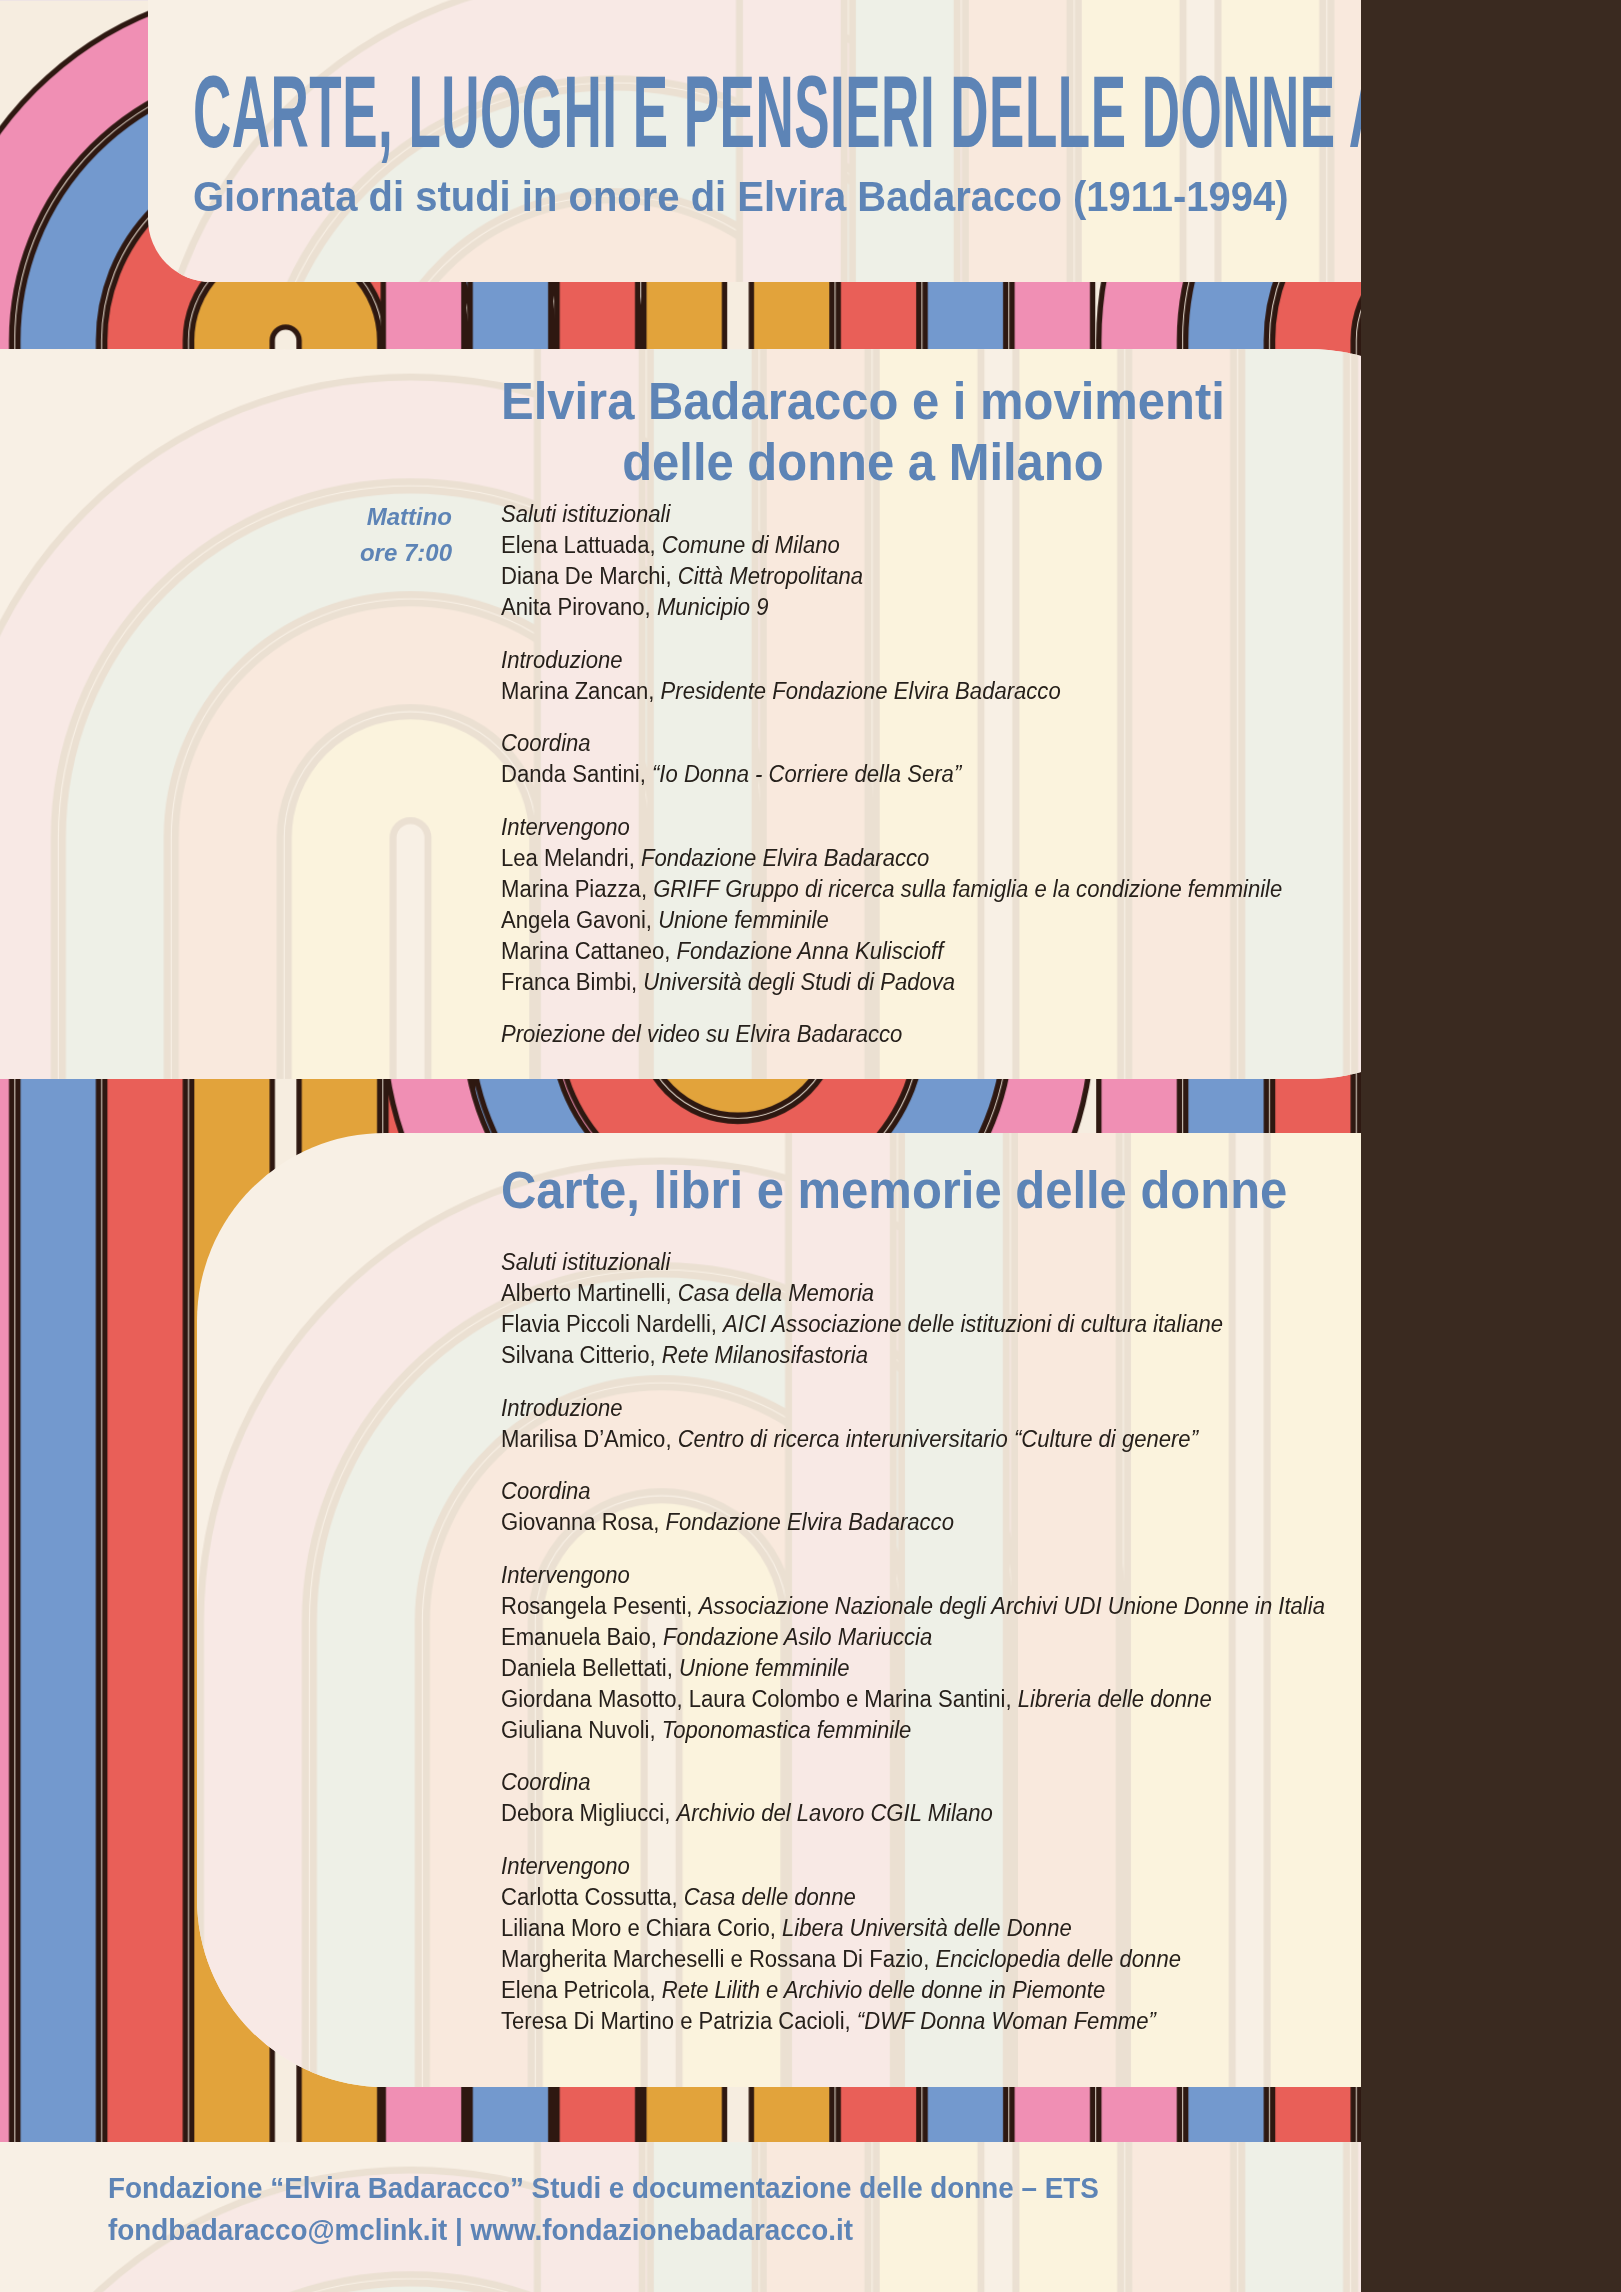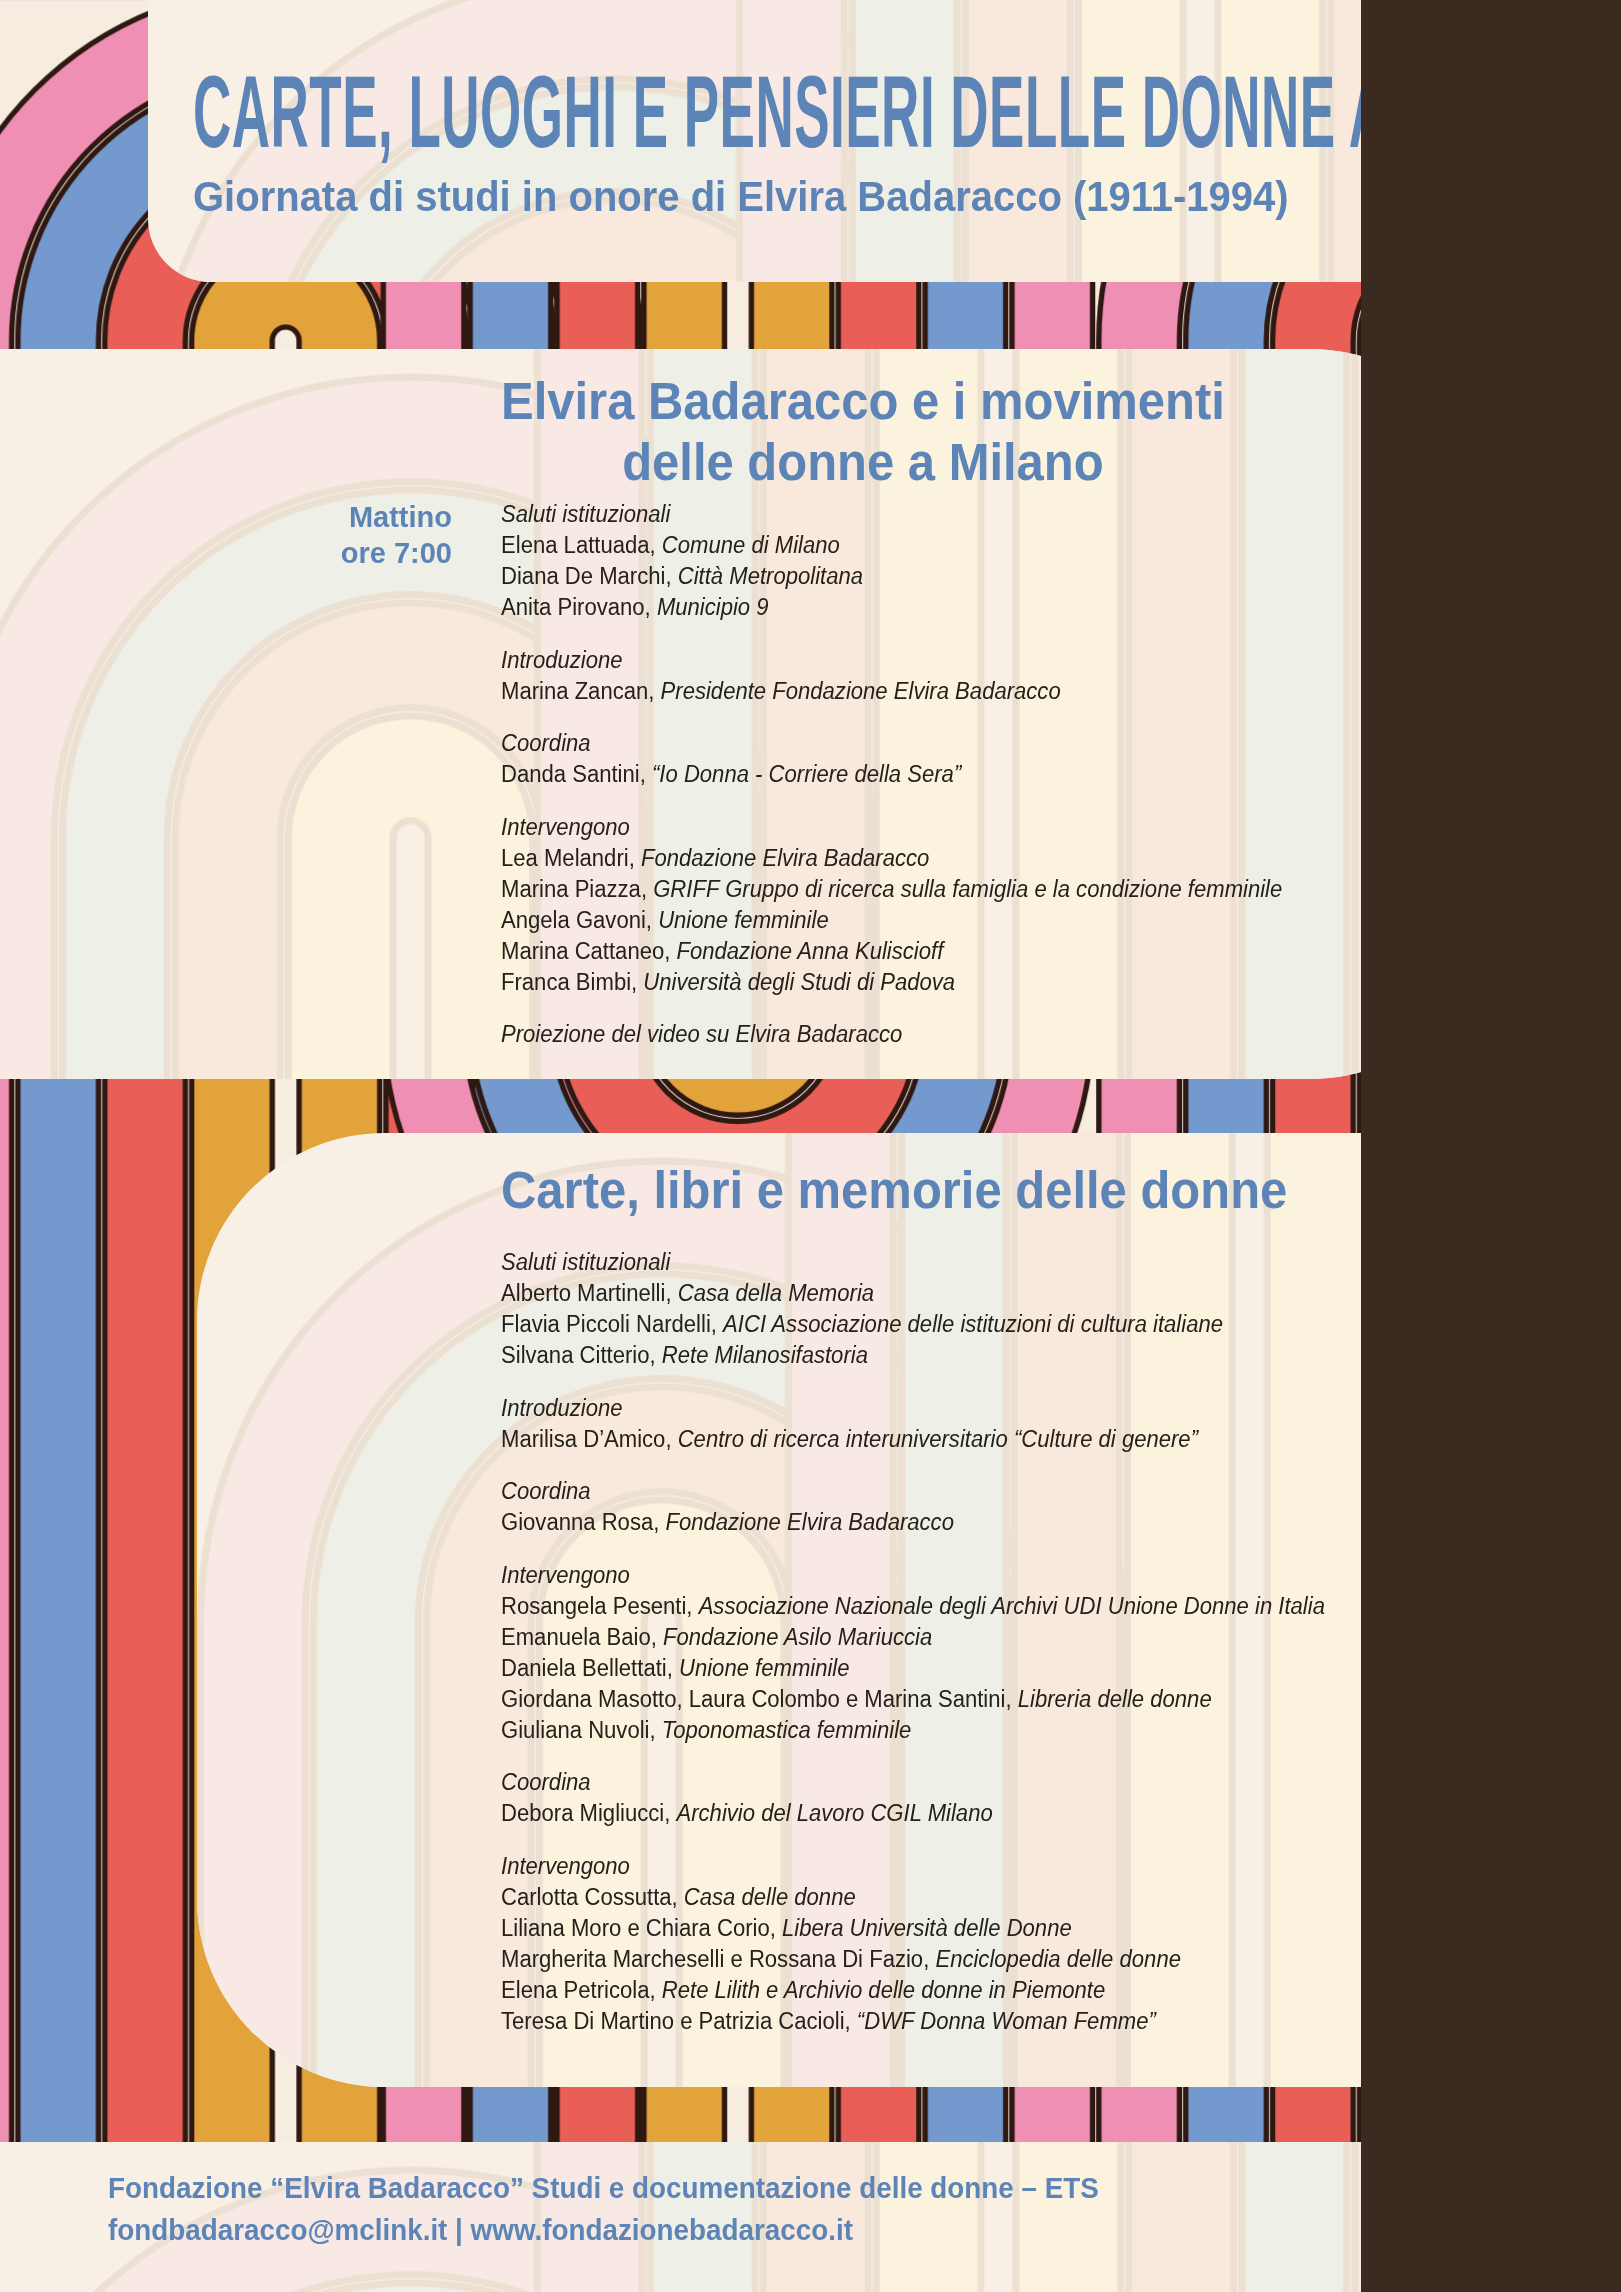--- a/index.html
+++ b/index.html
@@ -41,22 +41,22 @@
     font-size:43px;font-weight:bold;color:var(--accent);
     white-space:nowrap;transform:scaleX(.93);transform-origin:0 0;
   }
   .sess-title-block{white-space:nowrap;text-align:center;}
   .sess-title{
     font-size:51px;font-weight:bold;color:var(--accent);
     line-height:61px;white-space:nowrap;
     transform:scaleX(.96);transform-origin:0 0;
   }
   .time-label{
-    font-size:29px;font-weight:bold;color:var(--accent);
-    line-height:36px;text-align:right;
+    font-size:24px;font-weight:bold;color:var(--accent);
+    line-height:36px;text-align:right;font-style:italic;
   }
   .prog{display:block;}
   .prog-line{
     font-size:23px;line-height:31px;color:var(--text);
     white-space:nowrap;transform:scaleX(.96);transform-origin:0 0;
   }
   .prog-line .it{font-style:italic;}
   .prog-line.gap{margin-top:21.5px;}
   .footer-line{
     font-size:29.6px;font-weight:bold;color:var(--accent);

